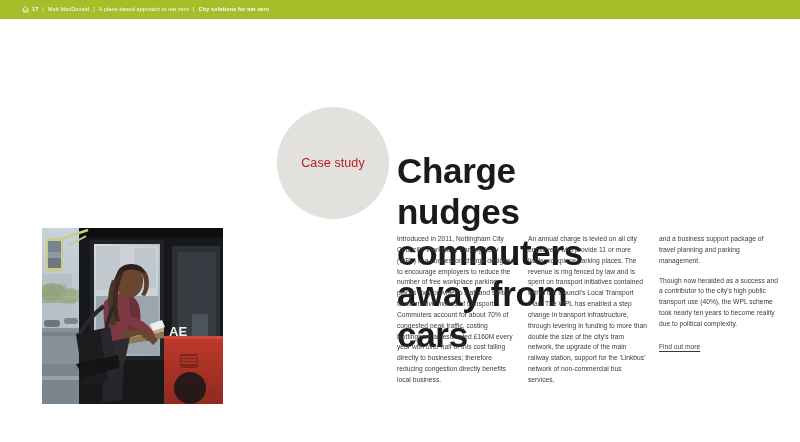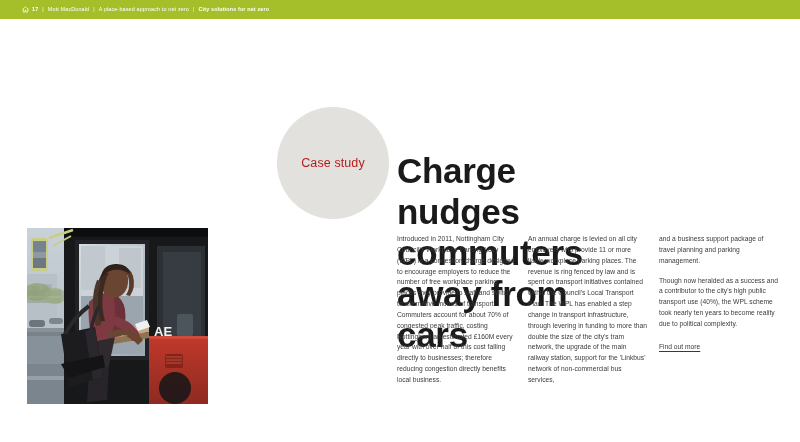--- a/index.html
+++ b/index.html
@@ -55,21 +55,21 @@
   }
   .crumb-text { font-size: 5.4px; }
   .crumb-current {
     font-weight: bold;
     font-size: 5.4px;
   }
 
   
   .photo {
     position: absolute;
-    left: 27px;
+    left: 42px;
     top: 228px;
     width: 181px;
     height: 176px;
     overflow: hidden;
     background: #b9c2c8;
   }
   .photo svg { display: block; }
 
   
   .badge-circle {

